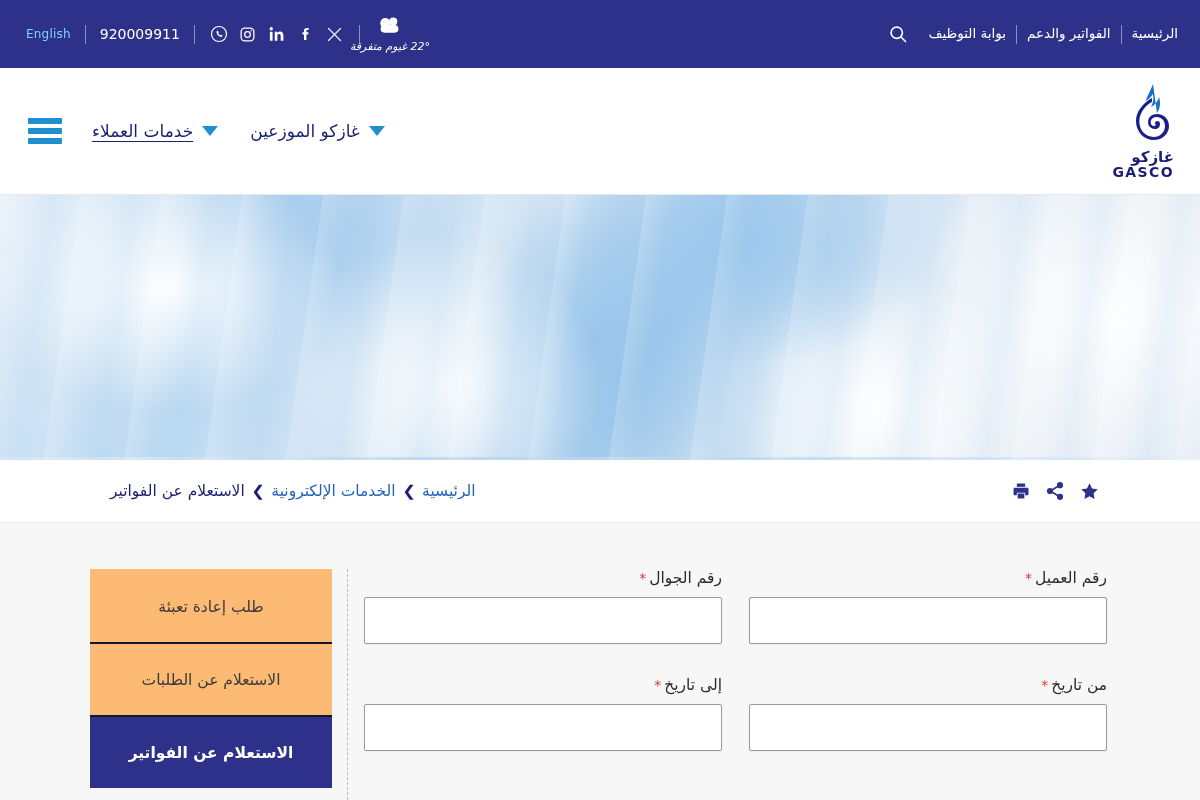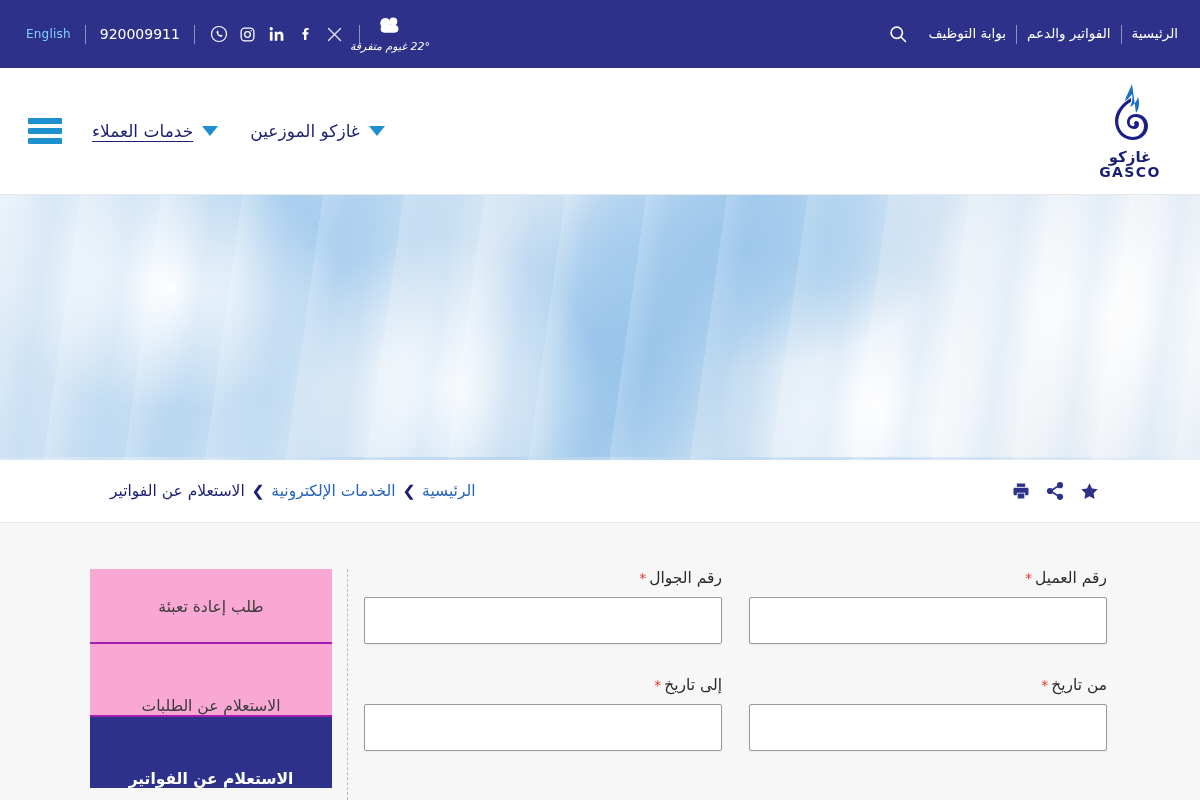--- a/index.html
+++ b/index.html
@@ -119,21 +119,20 @@
     display: flex;
     align-items: center;
     justify-content: space-between;
     padding: 0 18px 0 26px;
     border-bottom: 1px solid #e6e8ec;
     position: relative;
   }
   .brand {
     display: flex;
     flex-direction: column;
-    align-items: center;
     width: 88px;
     margin-right: 8px;
   }
   .brand-ar {
     font-size: 15px;
     color: #1b1f73;
     font-weight: bold;
     letter-spacing: 1px;
     margin-top: 2px;
     line-height: 1;
@@ -264,26 +263,26 @@
     display: flex;
     flex-direction: column;
   }
   .tab {
     height: 73px;
     display: flex;
     align-items: center;
     justify-content: center;
     font-size: 15.5px;
     color: #3a3a3a;
-    background: #f9a8d4;
+    background: #fdba74;
     cursor: pointer;
     border-top: 2px solid transparent;
     white-space: nowrap;
   }
-  .tab + .tab { border-top: 2px solid #a21caf; align-items: flex-end; }
+  .tab + .tab { border-top: 2px solid #0f172a; }
   .tab.active {
     background: #2d3189;
     color: #ffffff;
     font-weight: bold;
   }
   .divider {
     position: absolute;
     right: 852px;
     top: 46px;
     bottom: 0;

